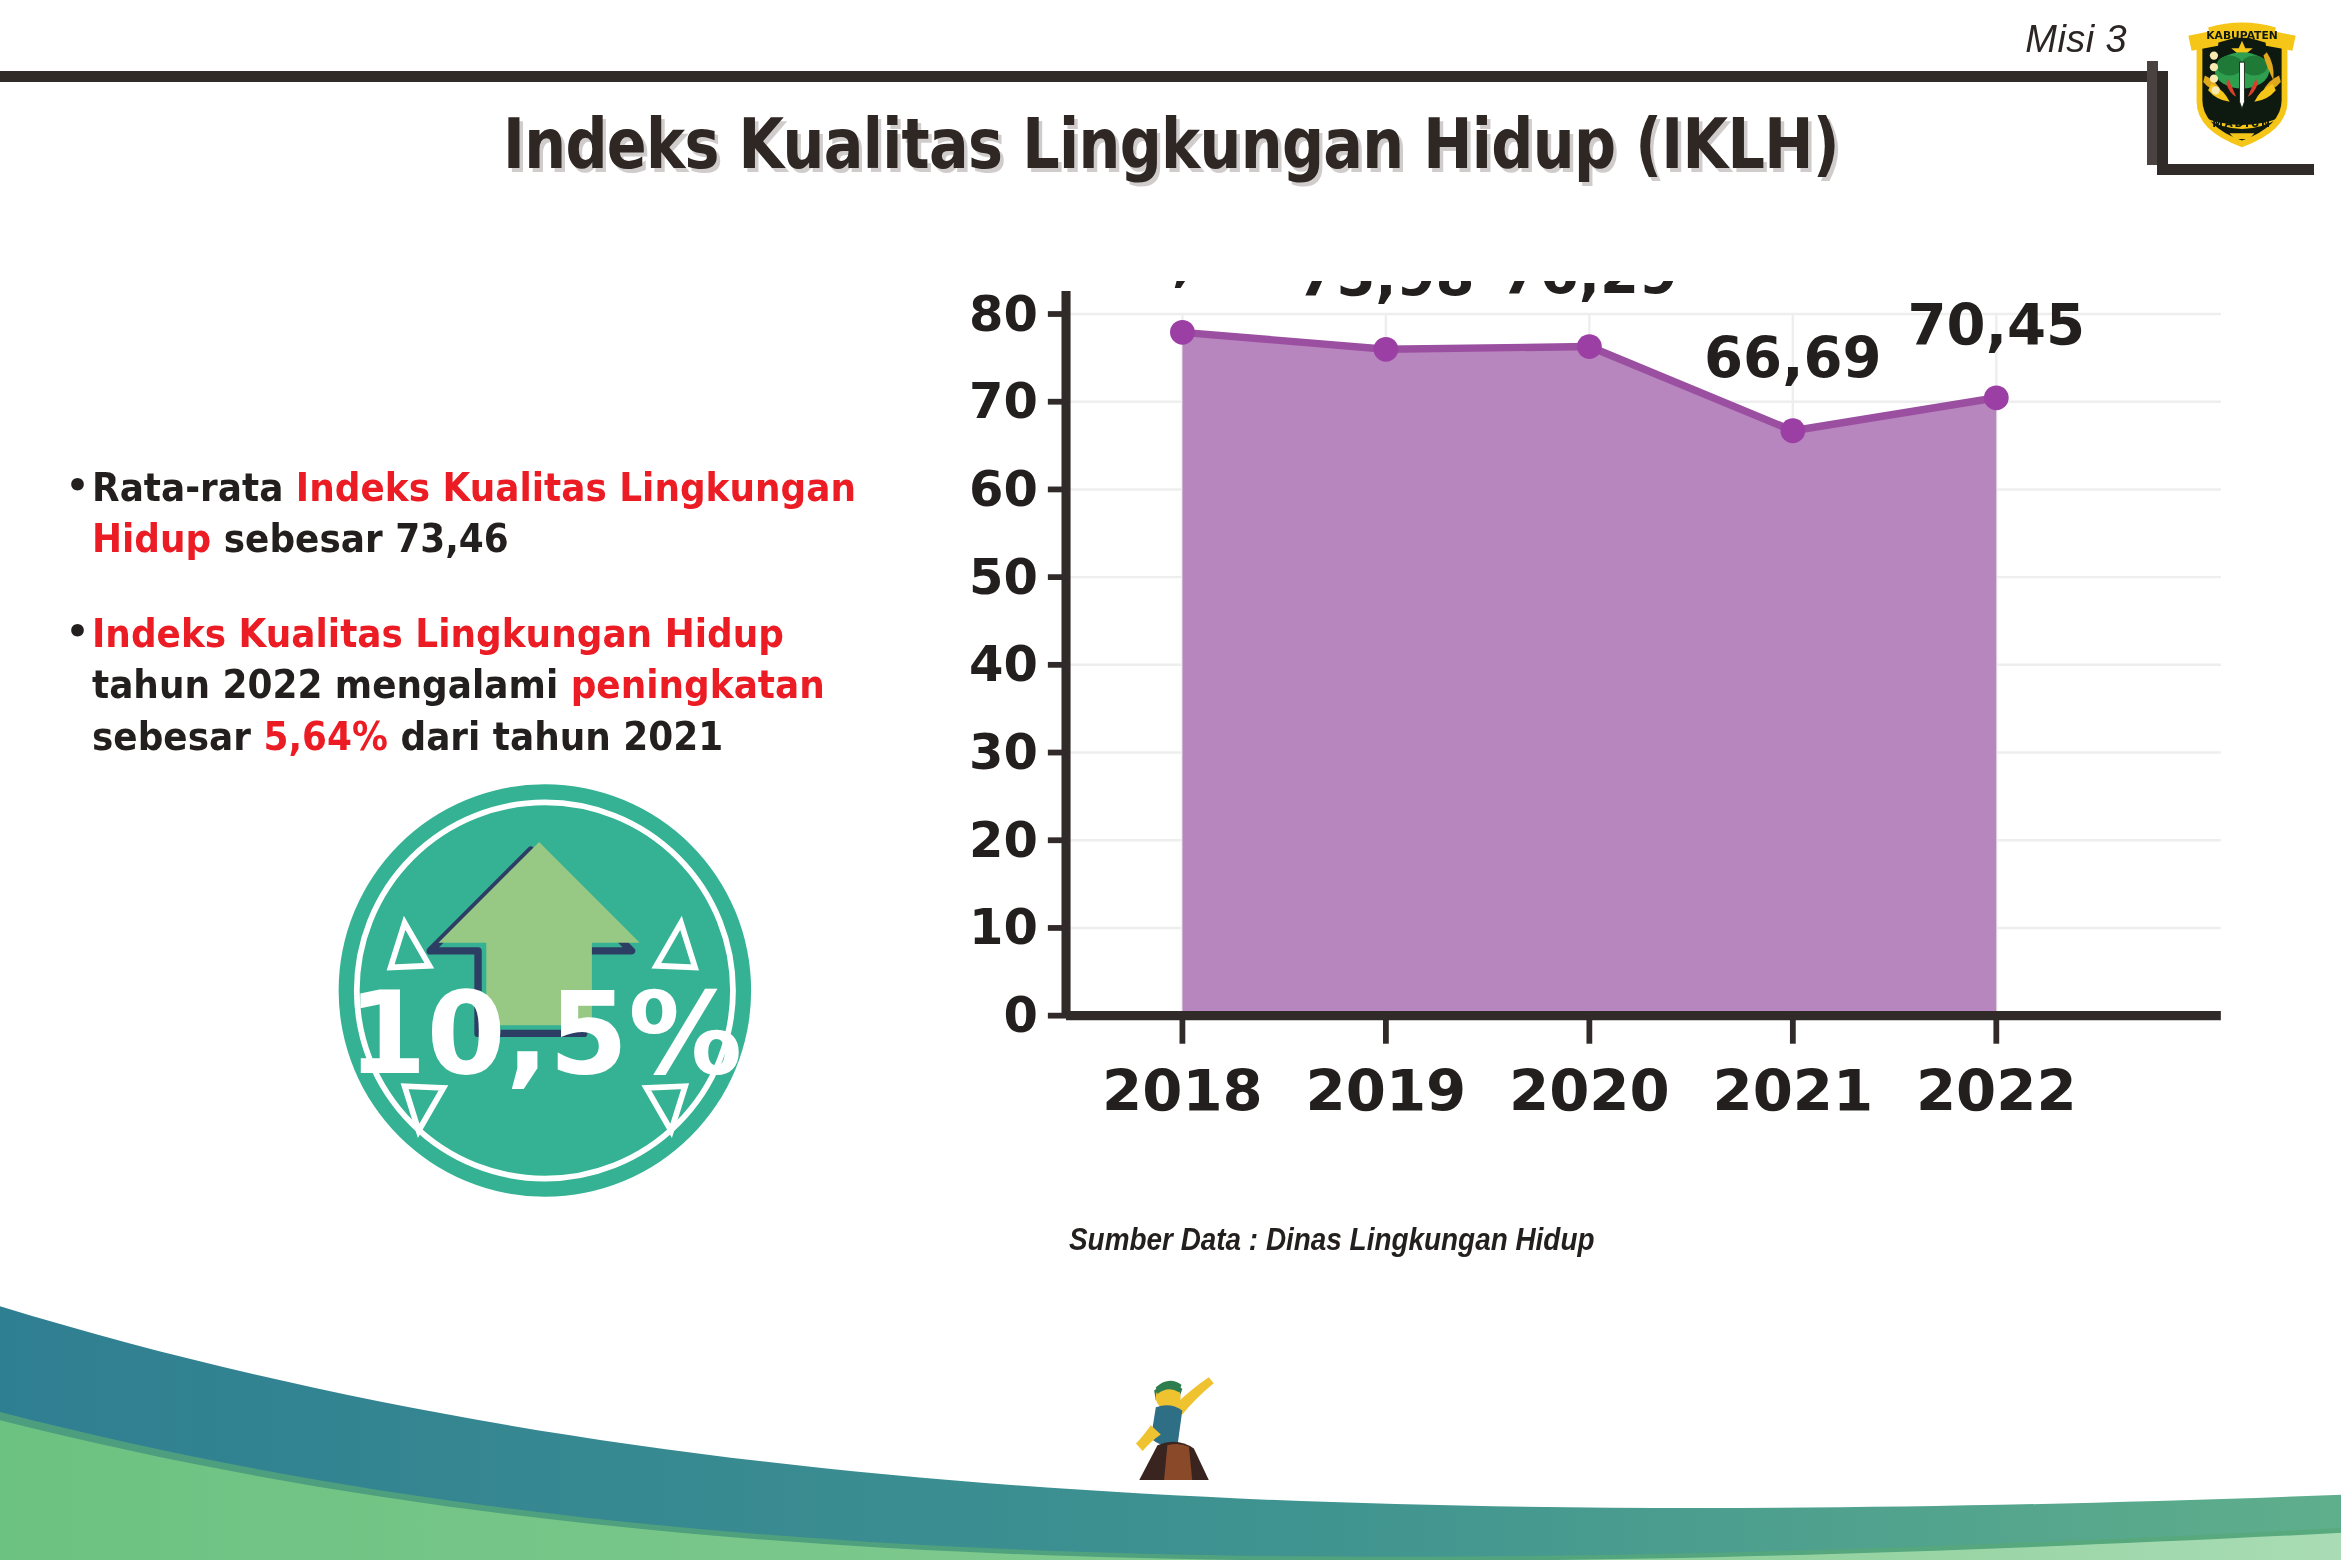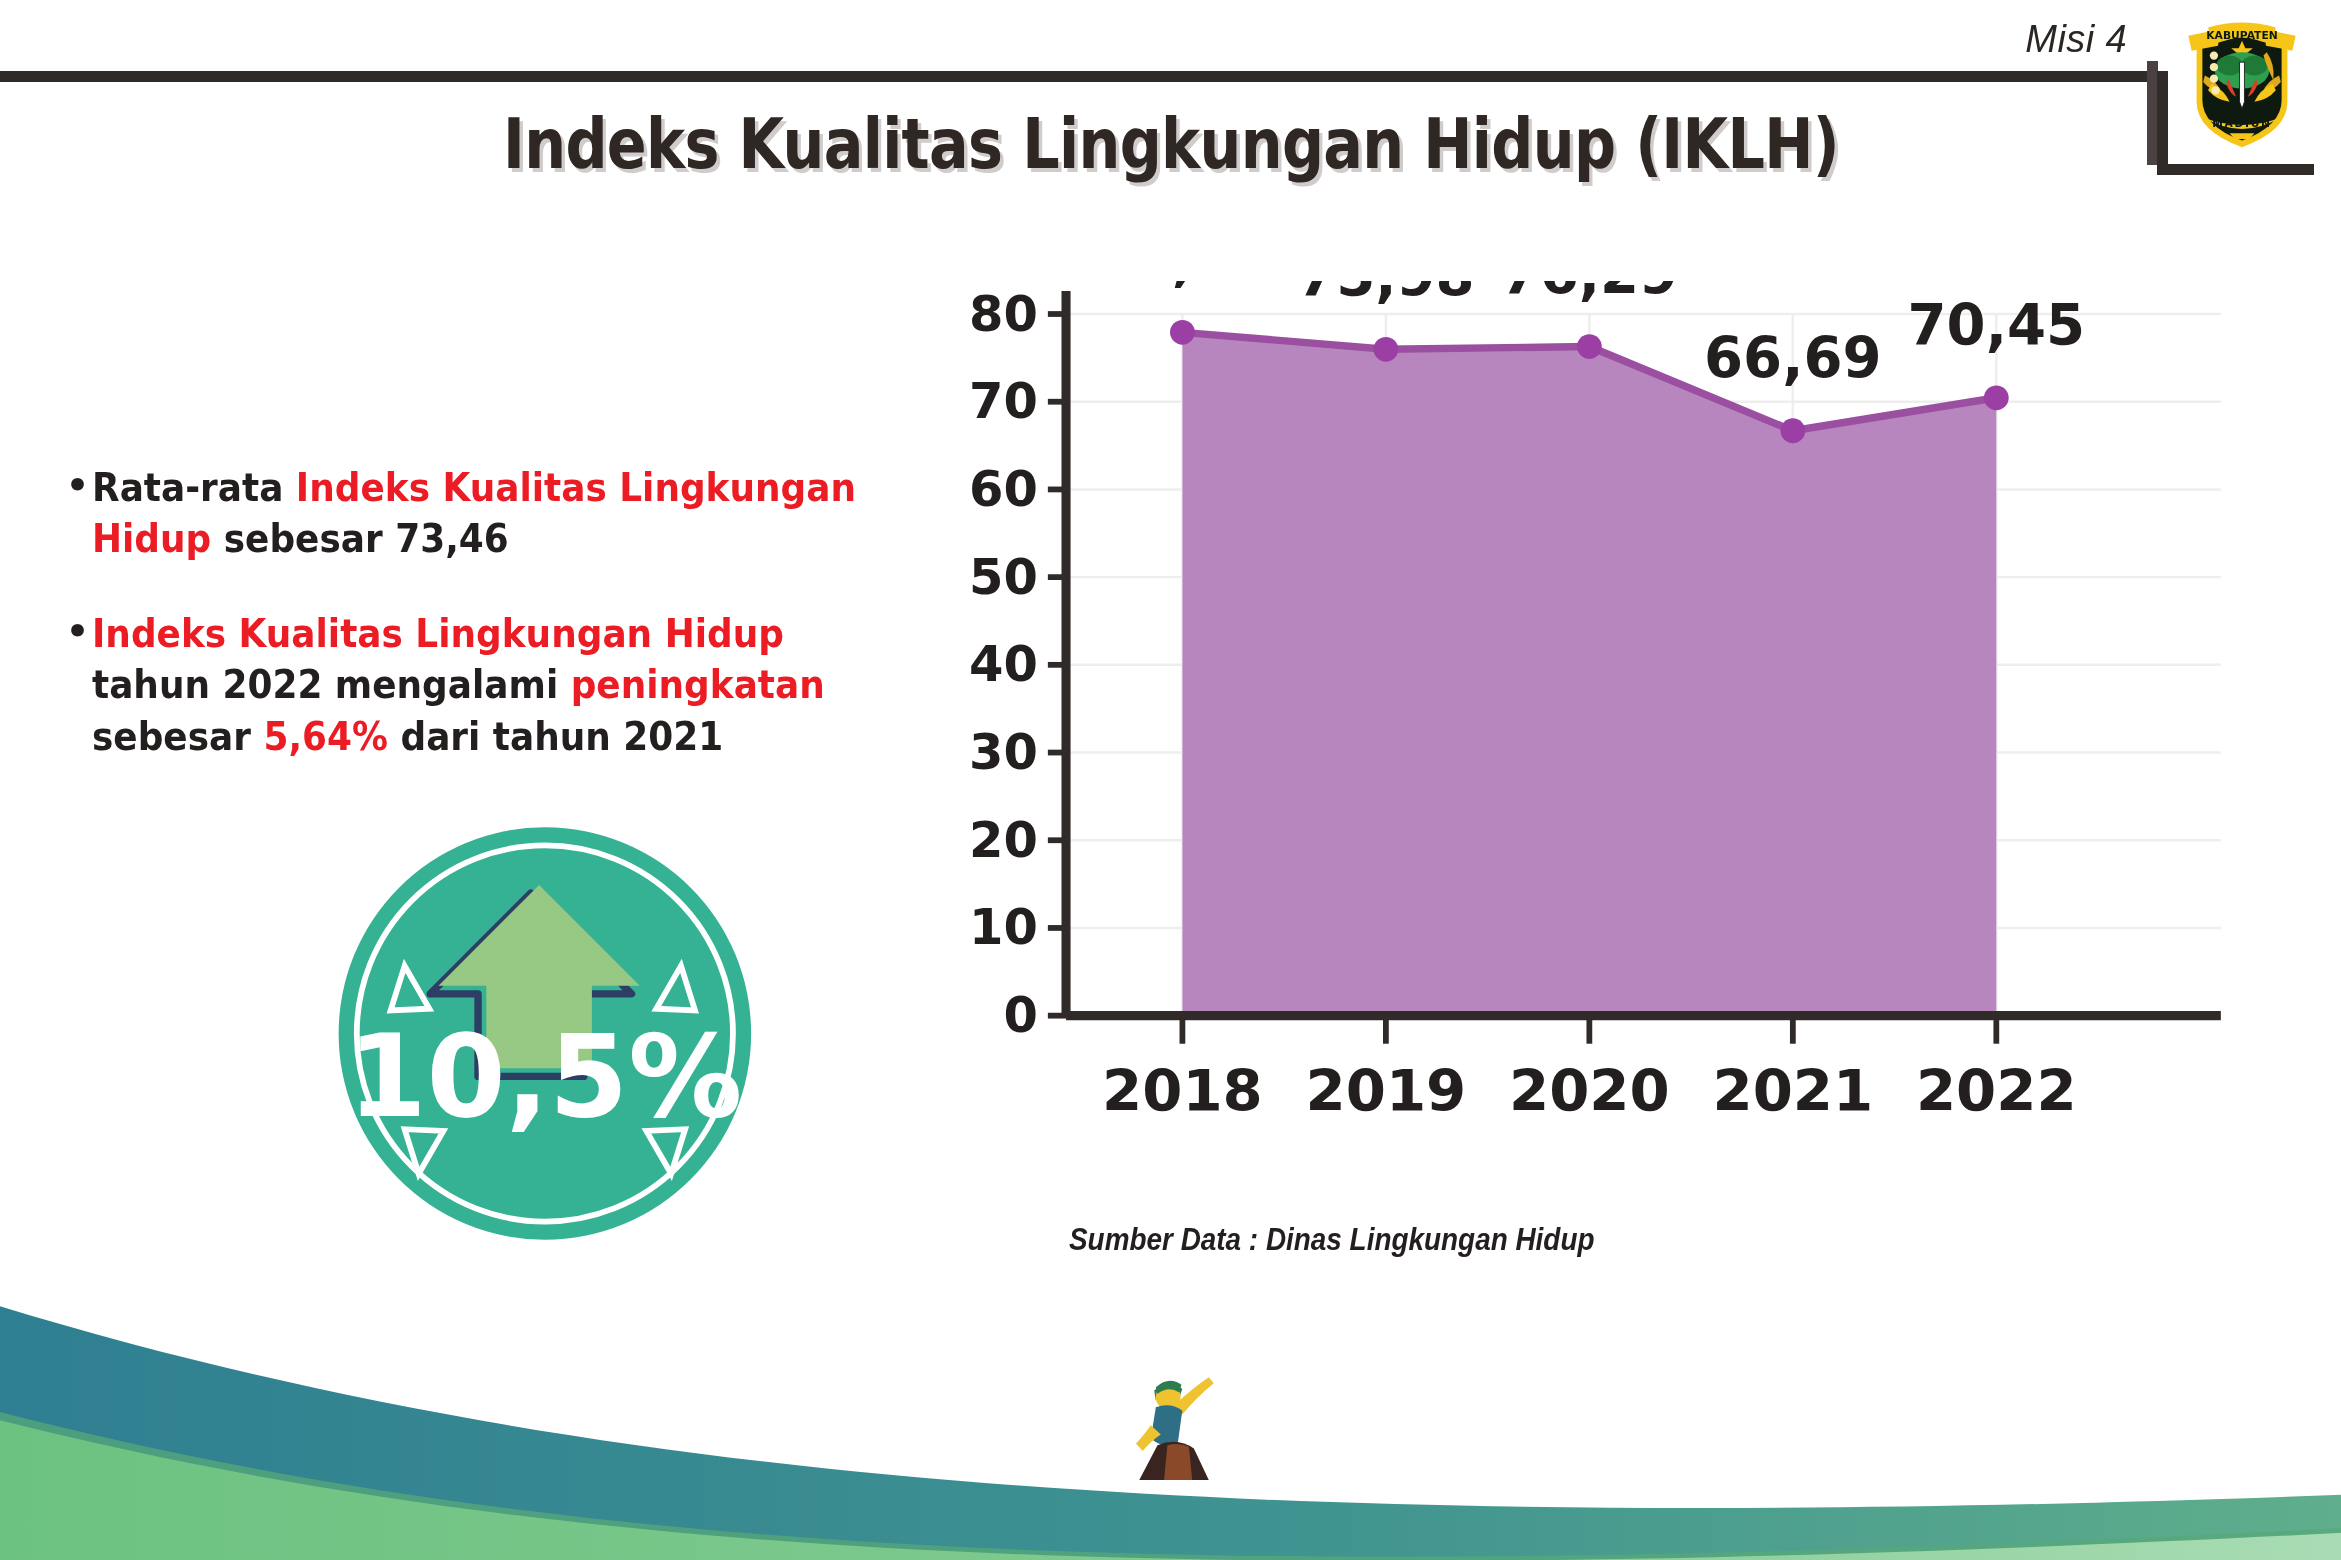--- a/index.html
+++ b/index.html
@@ -69,21 +69,21 @@
     transform-origin:left top;
   }
   .bullet .dot{
     flex:0 0 auto;margin-right:3.3px;font-size:36px;line-height:1.32;
   }
   .bullet .txt{flex:1 1 auto;transform:scaleX(.92);transform-origin:left center;}
   .hl{color:#ec1c24;}
 
   
   .badge{
-    position:absolute;left:326px;top:786px;width:446px;height:462px;text-align:right;
+    position:absolute;left:326px;top:743px;width:446px;height:462px;text-align:right;
   }
 
   
   .chart{
     position:absolute;left:966px;top:281px;width:1288px;height:908px;
   }
   .chart-svg{display:block;}
   .source{
     position:absolute;left:1069px;top:1222px;
     font-family:"Liberation Sans",sans-serif;
@@ -109,21 +109,21 @@
   .footer-figure{
     position:absolute;left:1131px;bottom:76px;width:91px;height:116px;
   }
 </style>
 </head>
 <body>
 
 <div class="stage">
 
   <div class="header-rule"></div>
-  <div class="misi-label">Misi 4</div>
+  <div class="misi-label">Misi 3</div>
   <div class="logo-bracket-v2"></div>
   <div class="logo-bracket-v"></div>
   <div class="logo-bracket-h"></div>
 
   <div class="logo-wrap">
     <svg viewBox="0 0 150 172" width="124" height="142">
       <path d="M20 38 L75 22 L130 38 L130 110 Q130 145 75 165 Q20 145 20 110 Z" fill="#f5c518"></path>
       <path d="M27 44 L75 30 L123 44 L123 108 Q123 139 75 157 Q27 139 27 108 Z" fill="#0e1a10"></path>
       <path d="M10 30 L48 22 L46 42 L14 48 Z" fill="#f5c518"></path>
       <path d="M140 30 L102 22 L104 42 L136 48 Z" fill="#f5c518"></path>

